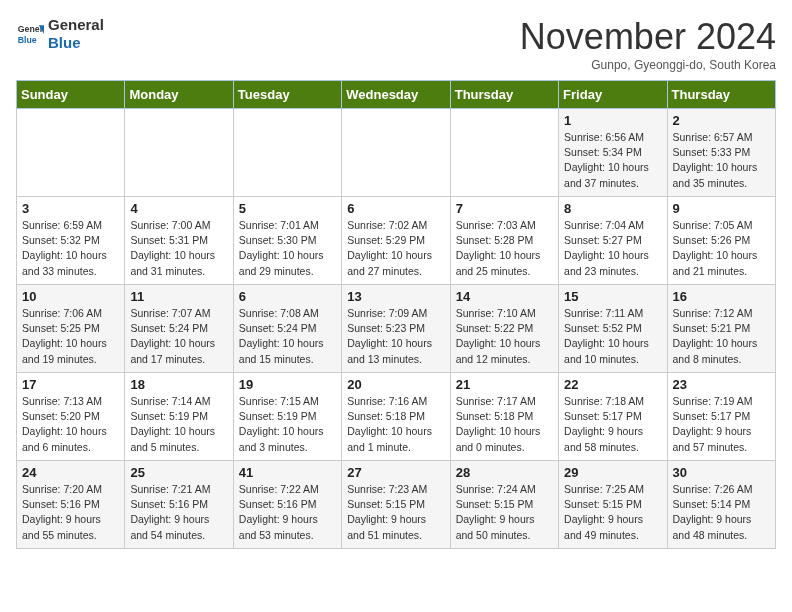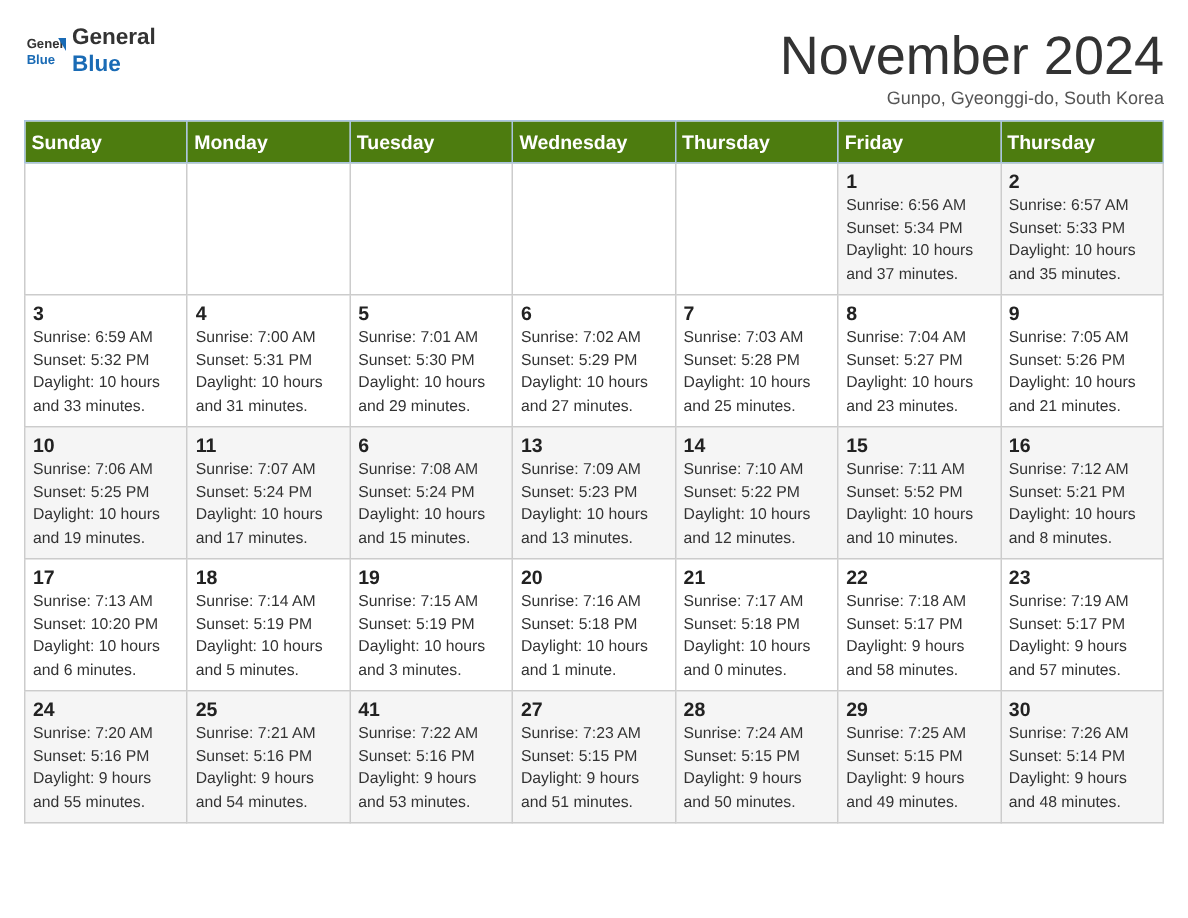--- a/index.html
+++ b/index.html
@@ -224,21 +224,21 @@
           <div class="day-number">16</div>
           <div class="day-info">Sunrise: 7:12 AM
 Sunset: 5:21 PM
 Daylight: 10 hours and 8 minutes.</div>
         </td>
       </tr>
       <tr>
         <td>
           <div class="day-number">17</div>
           <div class="day-info">Sunrise: 7:13 AM
-Sunset: 10:20 PM
+Sunset: 5:20 PM
 Daylight: 10 hours and 6 minutes.</div>
         </td>
         <td>
           <div class="day-number">18</div>
           <div class="day-info">Sunrise: 7:14 AM
 Sunset: 5:19 PM
 Daylight: 10 hours and 5 minutes.</div>
         </td>
         <td>
           <div class="day-number">19</div>

